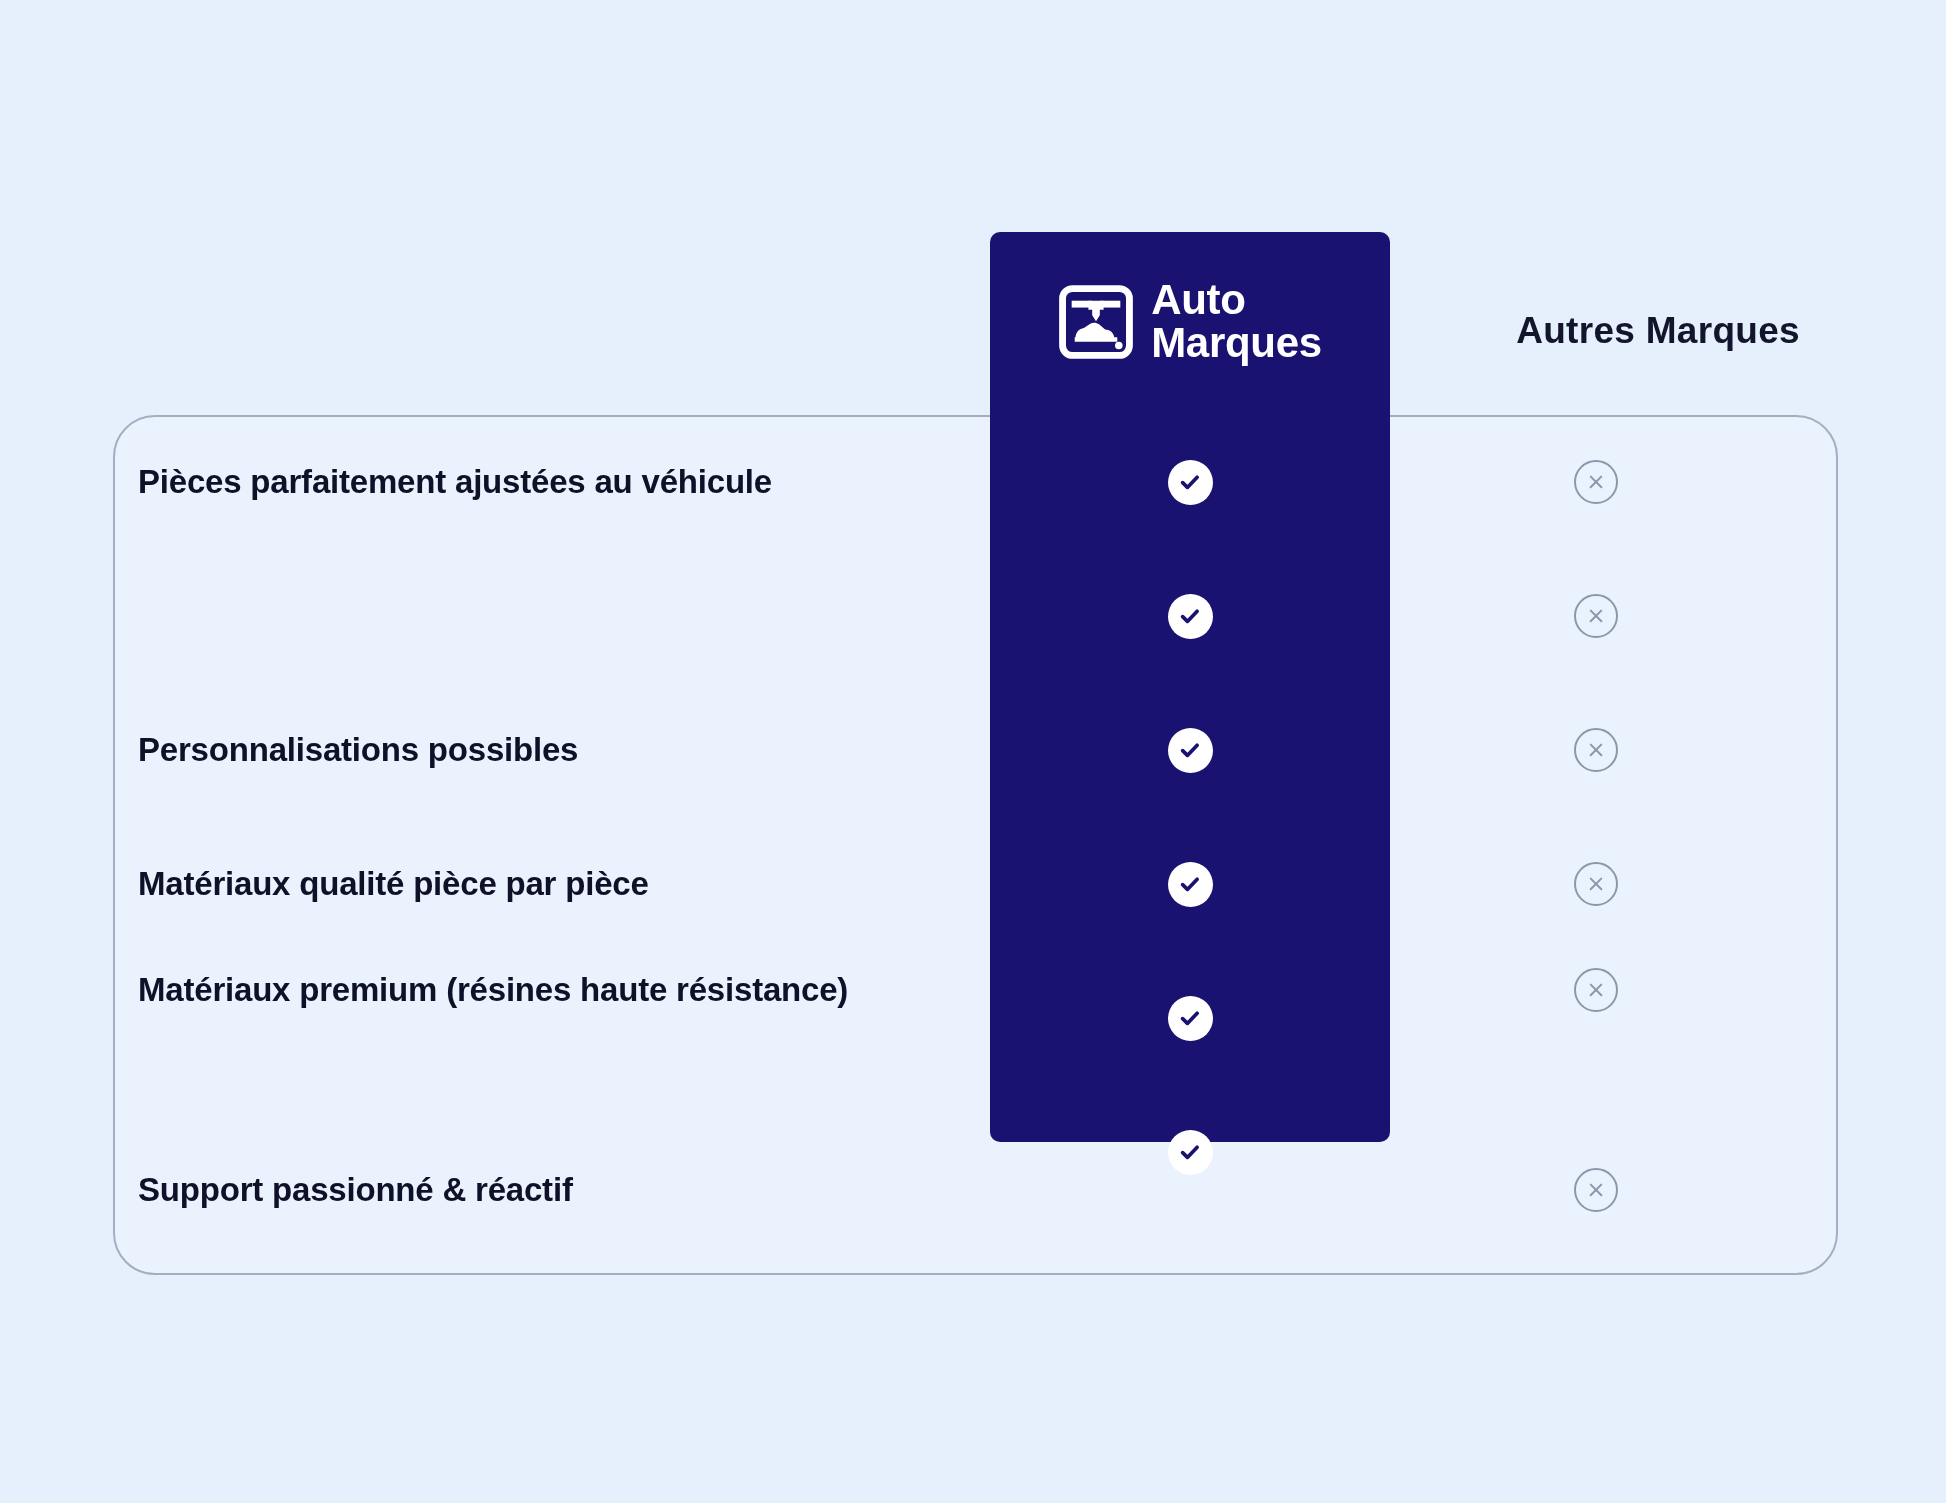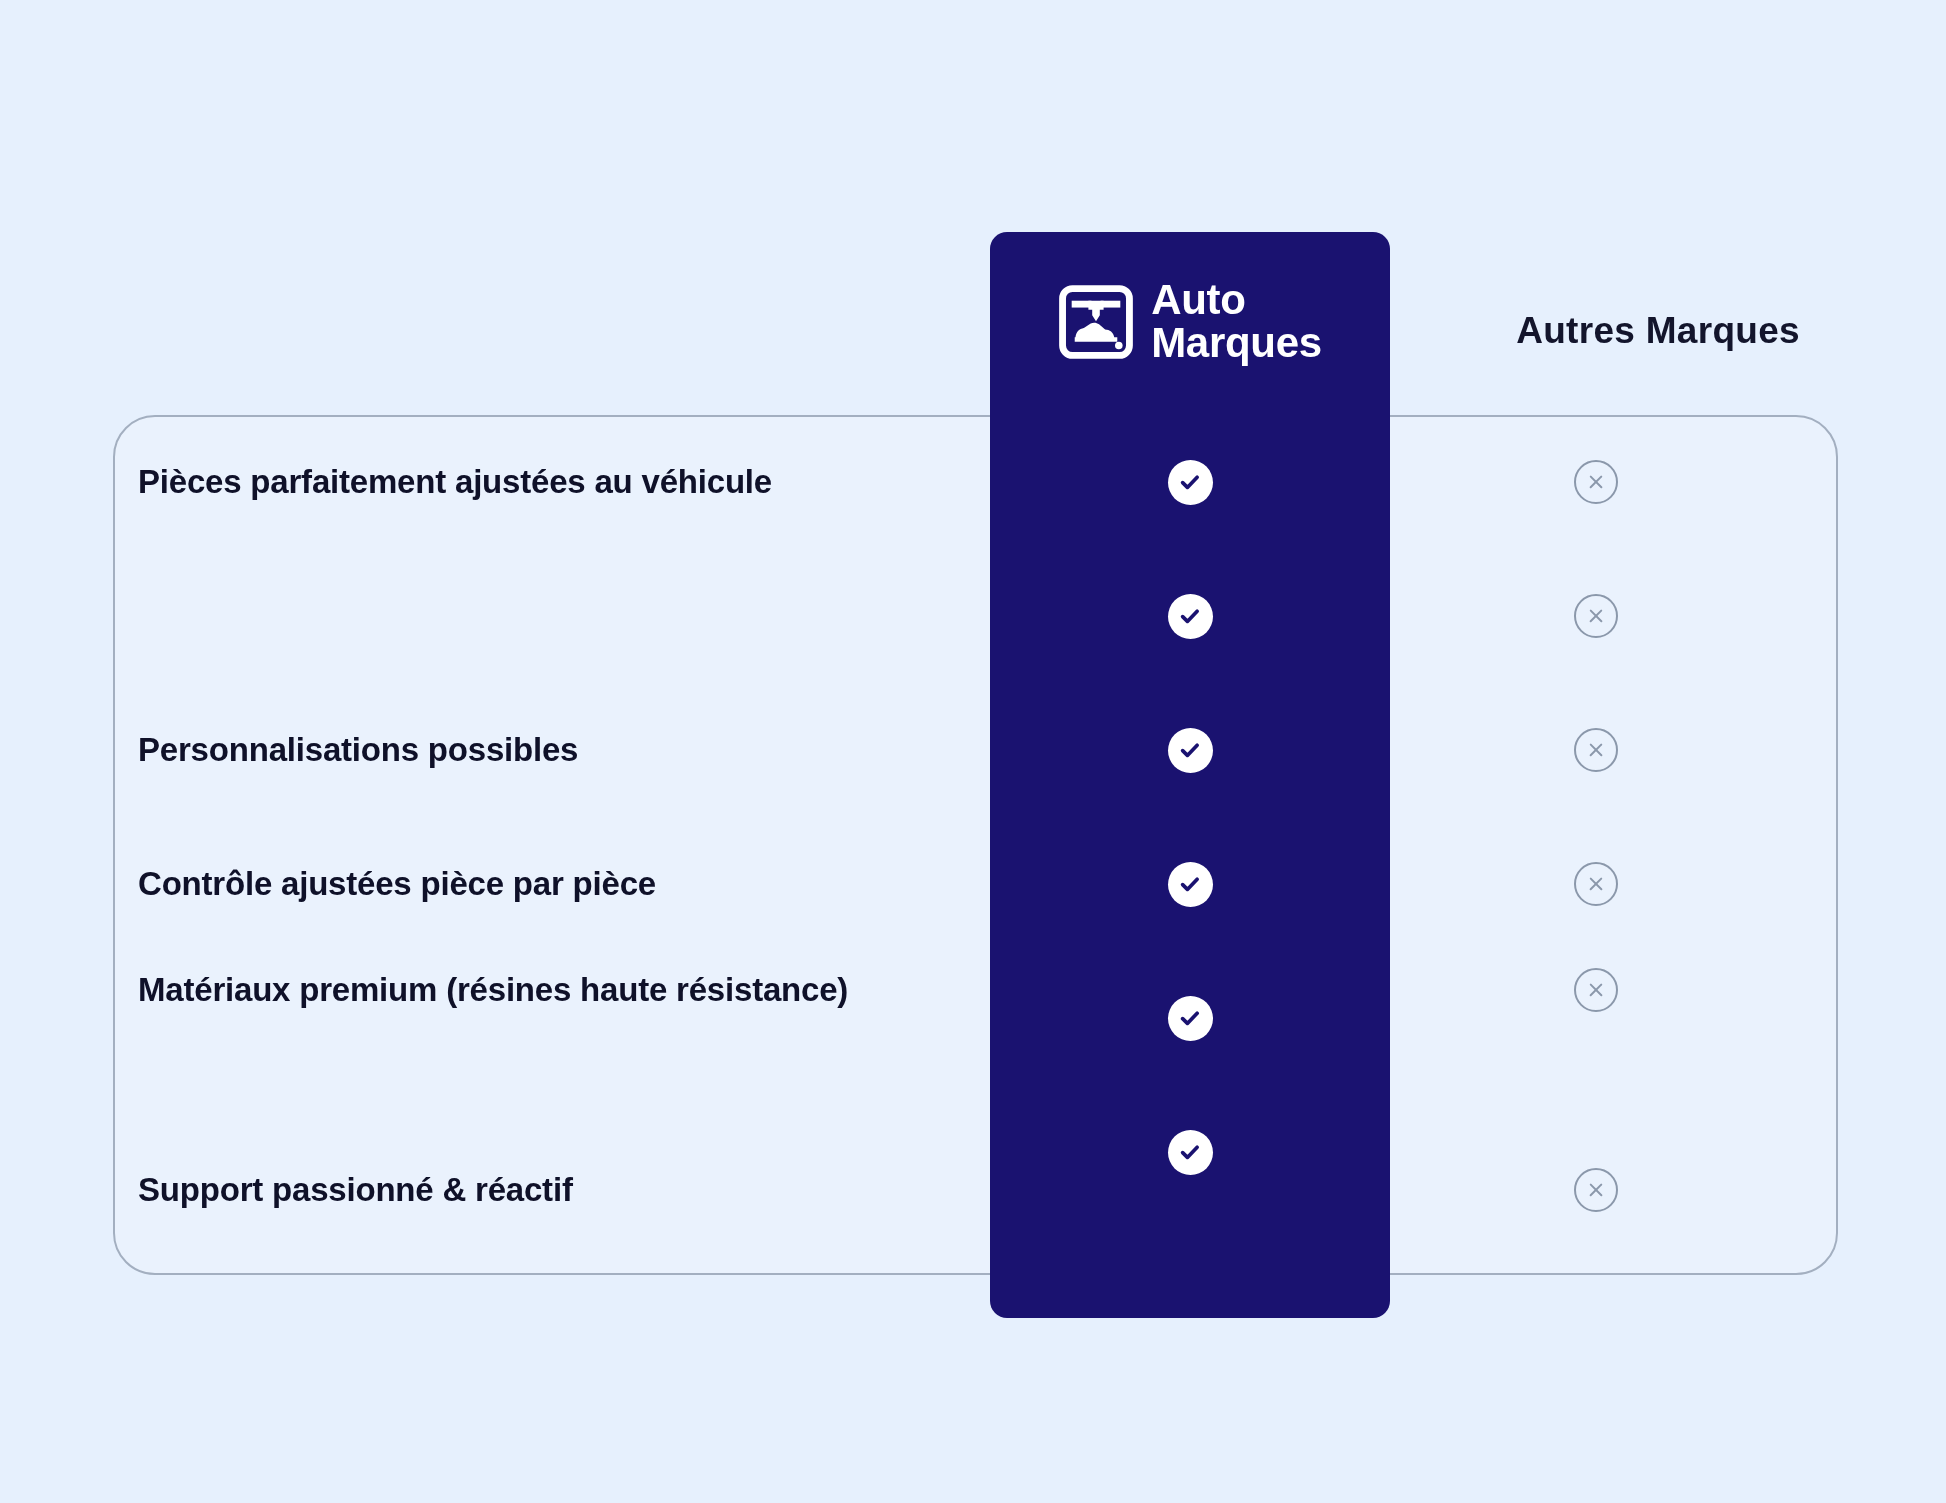--- a/index.html
+++ b/index.html
@@ -83,23 +83,23 @@
     font-weight:bold;
     color:#13152c;
     letter-spacing:0.3px;
     white-space:nowrap;
   }
 
   
   .highlight-col {
     position:absolute;
     left:990px; top:232px;
-    width:400px; height:1086px;
+    width:400px; height:910px;
     background:#1a1270;
-    border-radius:17px;
+    border-radius:10px;
     z-index:5;
   }
 
   .brand {
     position:absolute;
     left:0; top:47px;
     width:400px;
     display:flex;
     align-items:center;
     justify-content:center;
@@ -161,21 +161,21 @@
     </div>
 
     <div class="row" style="top:268px;padding-left:48px;">
       <div class="row-label">Personnalisations possibles</div>
       <div class="row-cross">
         <div class="cross-circle"></div>
       </div>
     </div>
 
     <div class="row" style="top:402px;">
-      <div class="row-label">Contrôle ajustées pièce par pièce</div>
+      <div class="row-label">Matériaux qualité pièce par pièce</div>
       <div class="row-cross">
         <div class="cross-circle"></div>
       </div>
     </div>
 
     <div class="row" style="top:508px;">
       <div class="row-label">Matériaux premium (résines haute résistance)</div>
       <div class="row-cross">
         <div class="cross-circle"></div>
       </div>

